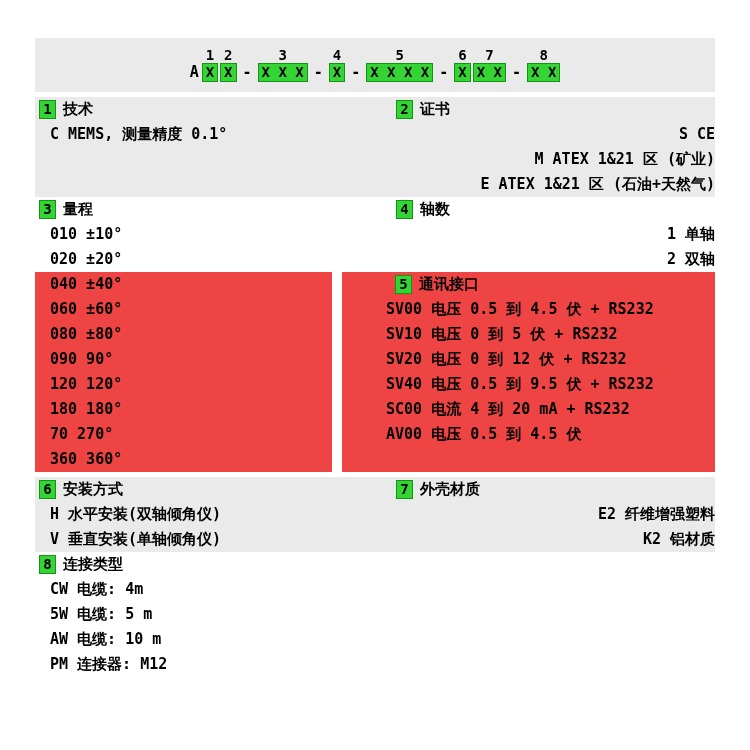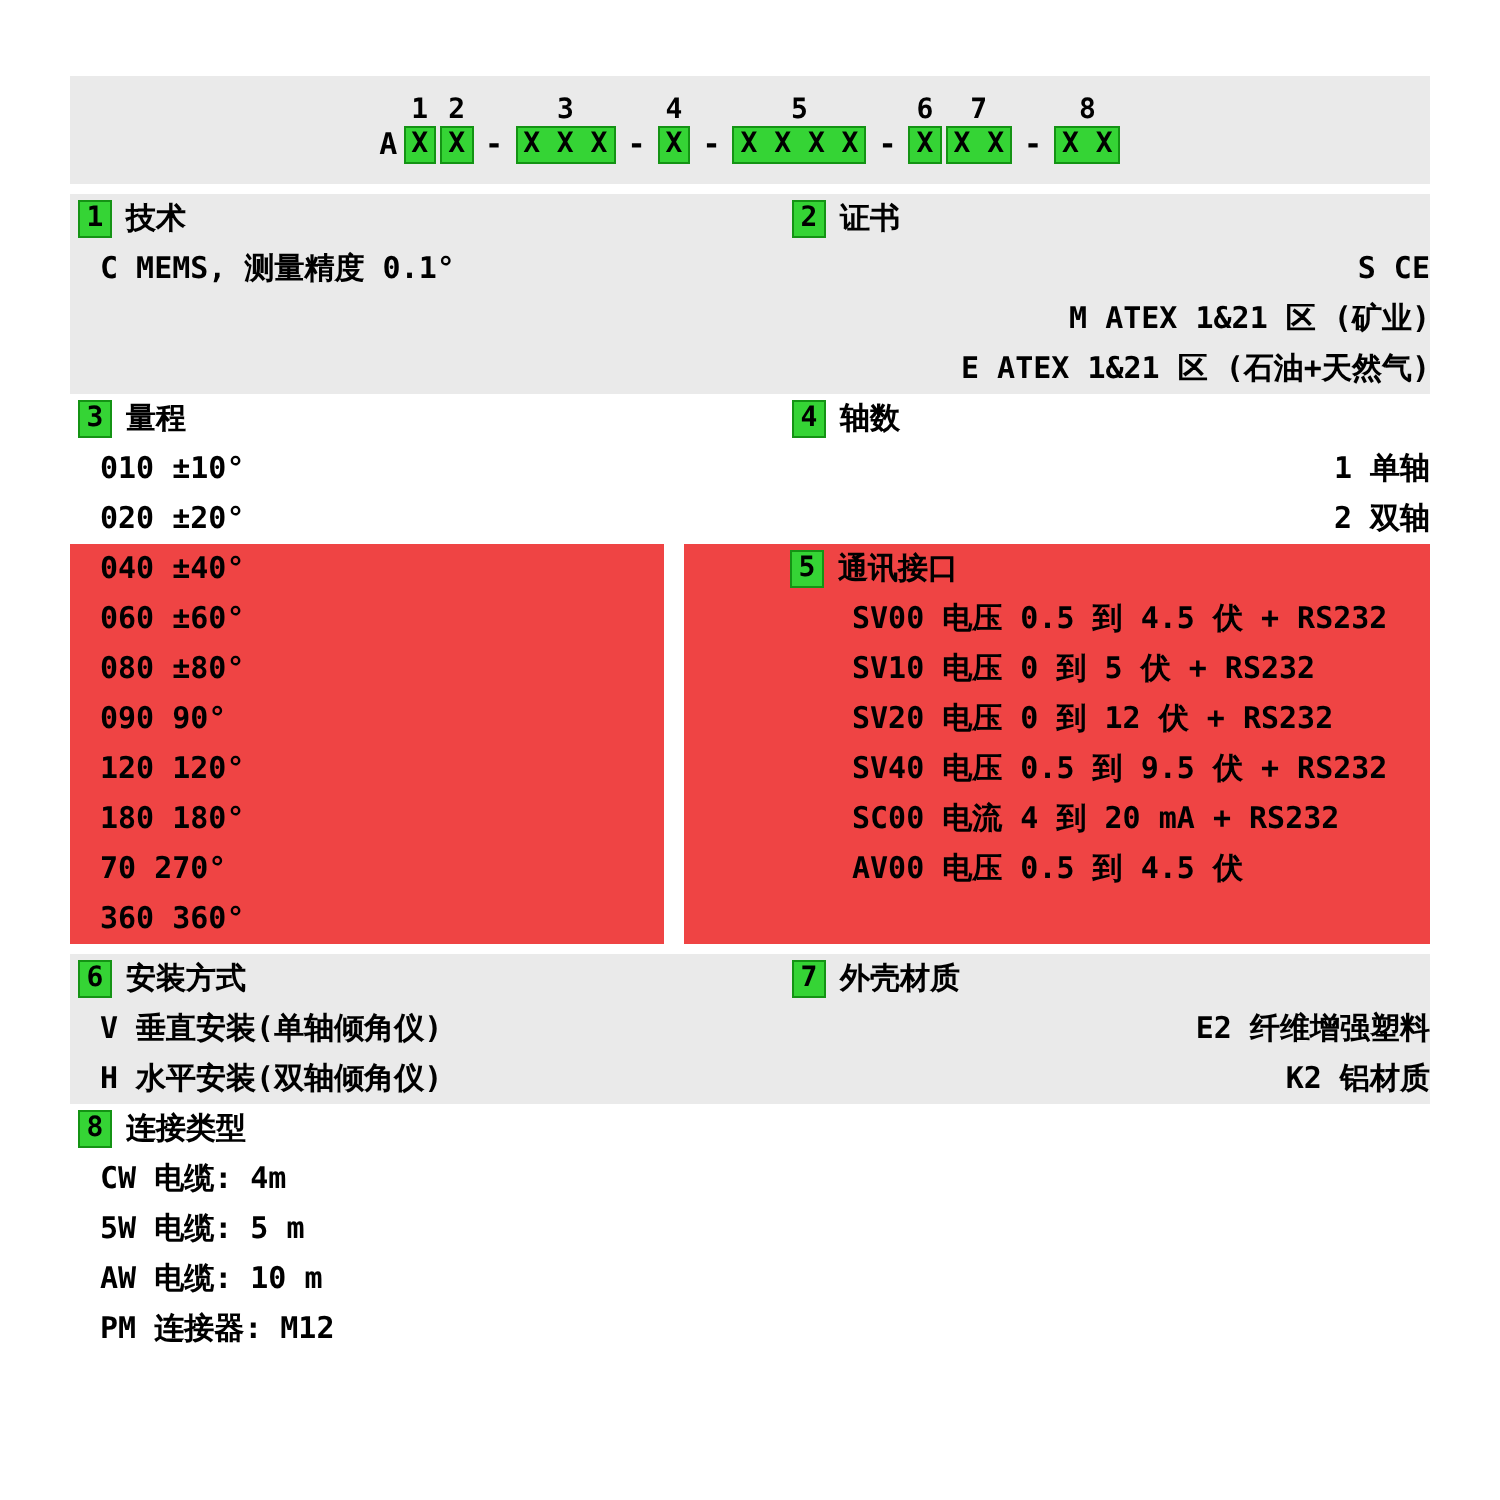--- a/index.html
+++ b/index.html
@@ -33,21 +33,21 @@
   .row{height:25px;line-height:25px;padding-left:15px;white-space:pre;}
   .sec-header{height:25px;display:flex;align-items:center;padding-left:4px;white-space:pre;}
   .sec-num{
     display:inline-block;min-width:15px;height:17px;line-height:17px;
     background:#35d435;border:1px solid #149314;text-align:center;
     margin-right:7px;font-size:14px;
   }
   .col-r .sec-header{padding-left:6px;}
   .col-r .row{padding-left:16px;text-align:right;}
   .b35-r .sec-header{padding-left:53px;}
-  .b35-r .row{padding-left:84px;}
+  .b35-r .row{padding-left:44px;}
 </style>
 </head>
 <body>
 
 <div class="page">
 
   <div class="topstrip">
     <div class="pn">
       <span class="pn-unit">
           <span class="pn-num"> </span>
@@ -156,22 +156,22 @@
       <div class="row">AV00 电压 0.5 到 4.5 伏</div>
       <div class="row"></div>
     </div>
   </div>
 
   <div class="gap5"></div>
 
   <div class="band gray">
     <div class="col-l">
       <div class="sec-header"><span class="sec-num">6</span><span>安装方式</span></div>
+      <div class="row">H 水平安装(双轴倾角仪)</div>
       <div class="row">V 垂直安装(单轴倾角仪)</div>
-      <div class="row">H 水平安装(双轴倾角仪)</div>
     </div>
     <div class="col-r">
       <div class="sec-header"><span class="sec-num">7</span><span>外壳材质</span></div>
       <div class="row">E2 纤维增强塑料</div>
       <div class="row">K2 铝材质</div>
     </div>
   </div>
 
   <div class="sec8">
     <div class="sec-header"><span class="sec-num">8</span><span>连接类型</span></div>

